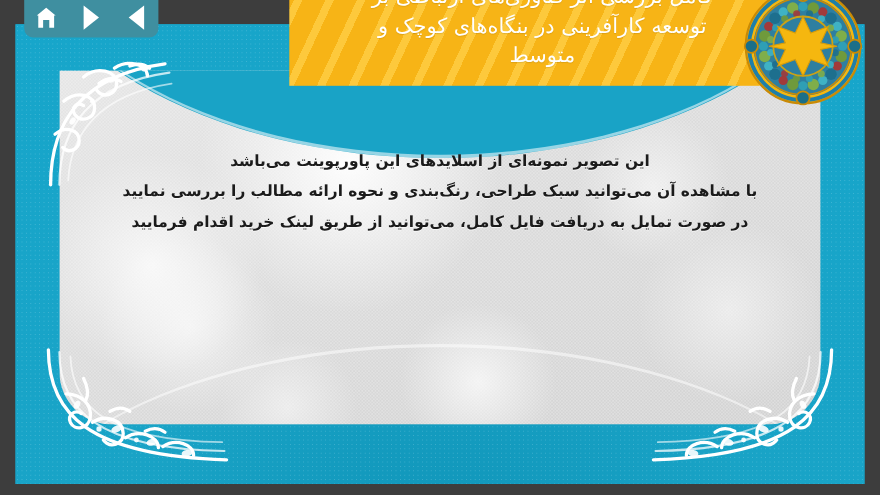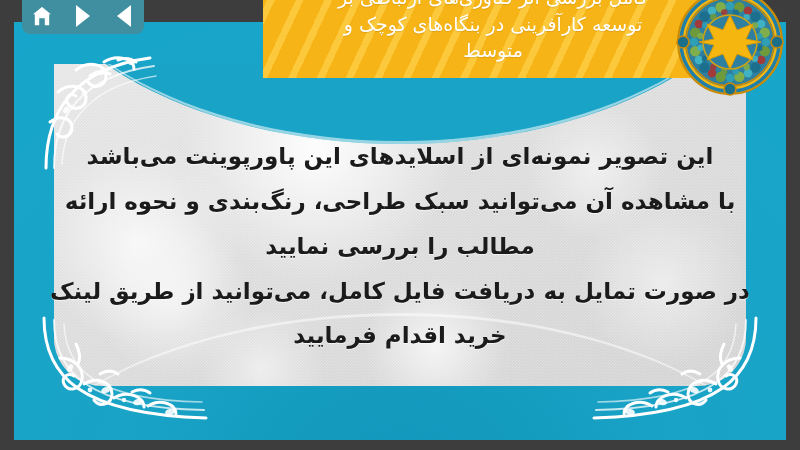--- a/index.html
+++ b/index.html
@@ -113,21 +113,21 @@
 
   
   #medallion{
     position:absolute;right:16px;top:-12px;width:108px;height:108px;
   }
 
   
   #body-text{
     position:absolute;left:0;right:0;top:112px;
     text-align:center;padding:0 30px;box-sizing:border-box;
-    color:#1b1b1b;font-size:23px;line-height:1.95;font-weight:700;
+    color:#1b1b1b;font-size:14px;line-height:1.95;font-weight:700;
     white-space:pre-line;
     text-shadow:0 1px 0 rgba(255,255,255,.6);
   }
 </style>
 </head>
 <body>
 
 <div id="viewer-chrome">
 
   <div id="slide">

